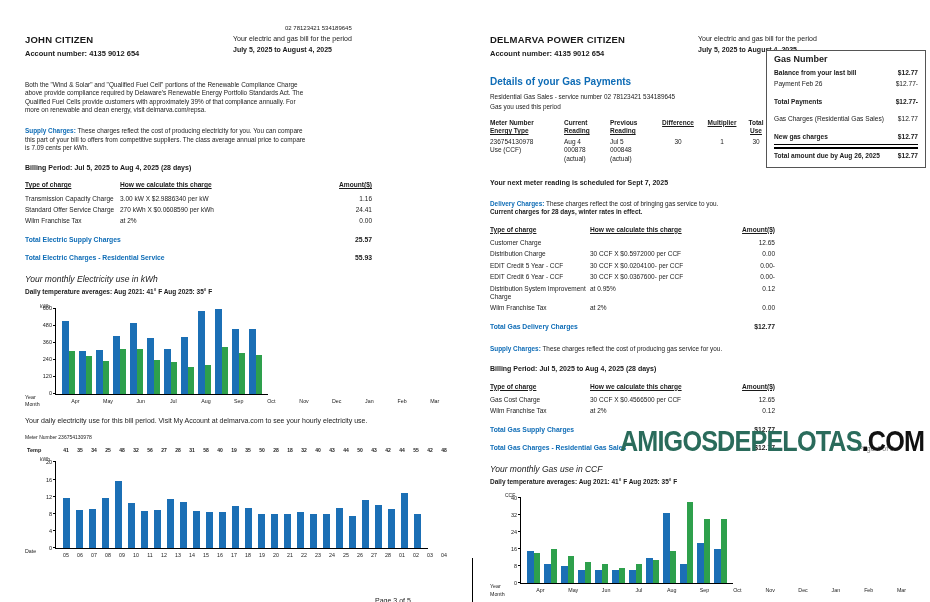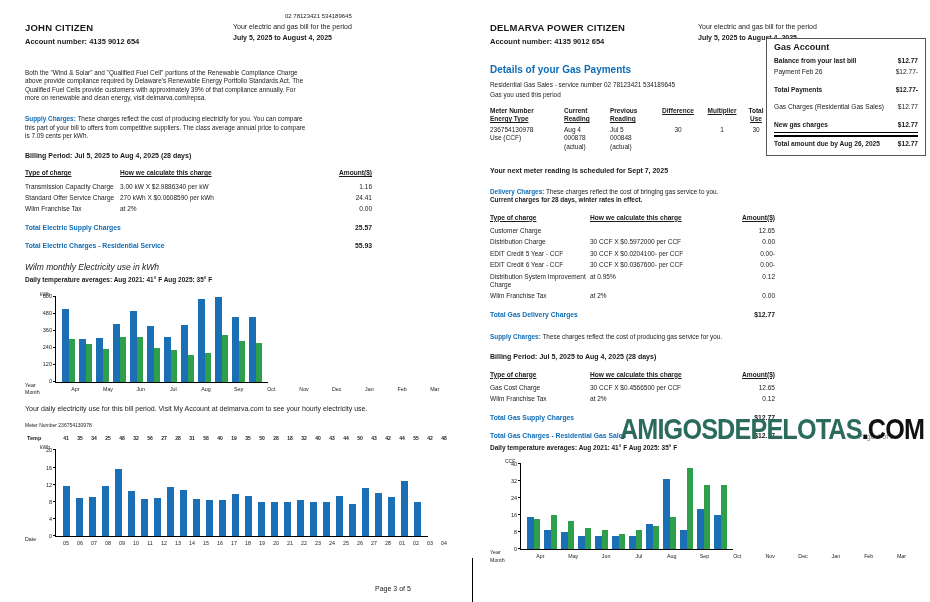--- a/index.html
+++ b/index.html
@@ -1,18 +1,18 @@
 <!DOCTYPE html>
 <html><head>
 <meta charset="utf-8">
 <style>
   html,body{margin:0;padding:0;background:#fff;}
   .sheet{position:relative;width:930px;height:602px;background:#fff;overflow:hidden;
          font-family:"Liberation Sans",sans-serif;color:#1a1a1a;font-size:6.5px;line-height:1.3;}
-  .page{position:absolute;top:4px;height:452px;}
+  .page{position:absolute;top:16px;height:452px;}
   .page-left{left:0;width:472px;}
   .page-right{left:472px;width:458px;}
   .inner{position:relative;padding:18px 0 0 25px;width:430px;}
   .inner-r{position:relative;padding:18px 0 0 18px;width:432px;}
   .docnum{position:absolute;top:9px;left:285px;font-size:6px;}
   .hdr{display:flex;}
   .hdr-left{width:208px;}
   .cust{font-size:9.5px;font-weight:bold;letter-spacing:.2px;}
   .acct{font-size:7.5px;font-weight:bold;margin-top:3px;}
   .period{font-size:7px;}
@@ -119,21 +119,21 @@
 
       <div class="trow trow-l">
         <span class="blue" style="color: rgb(14, 108, 182);">Total Electric Supply Charges</span>
         <span>25.57</span>
       </div>
       <div class="trow trow-l">
         <span class="blue" style="color: rgb(14, 108, 182);">Total Electric Charges - Residential Service</span>
         <span>55.93</span>
       </div>
 
-      <div class="ittl">Wilm monthly Electricity use in kWh</div>
+      <div class="ittl">Your monthly Electricity use in kWh</div>
       <div class="tnote">Daily temperature averages: Aug 2021: 41° F  Aug 2025: 35° F</div>
 
       <div class="chart monthly">
           <div class="unit">kWh</div>
           <div class="plot">
             <div class="ylab" style="bottom: 0%;">0</div>
             <div class="ytk" style="bottom: 0%;"></div>
             <div class="ylab" style="bottom: 20%;">120</div>
             <div class="ytk" style="bottom: 20%;"></div>
             <div class="ylab" style="bottom: 40%;">240</div>
@@ -450,21 +450,21 @@
           </div>
           <div class="mcell ctr">
             <div>1</div>
           </div>
           <div class="mcell ctr">
             <div>30</div>
           </div>
         </div>
 
       <div class="summary">
-        <div class="sttl">Gas Account</div>
+        <div class="sttl">Gas Number</div>
         <div>
             <div class="srow b">
               <div class="sl">Balance from your last bill</div>
               <div class="sv">$12.77</div>
             </div>
             <div class="srow">
               <div class="sl">Payment Feb 26</div>
               <div class="sv">$12.77-</div>
             </div>
             <div class="srow b gap">
@@ -537,20 +537,21 @@
 
       <div class="trow trow-r">
         <span class="blue" style="color: rgb(14, 108, 182);">Total Gas Supply Charges</span>
         <span>$12.77</span>
       </div>
       <div class="trow trow-r">
         <span class="blue" style="color: rgb(14, 108, 182);">Total Gas Charges - Residential Gas Sales</span>
         <span>$12.77</span>
       </div>
 
+      <div class="ittl">Your monthly Gas use in CCF</div>
       <div class="tnote">Daily temperature averages: Aug 2021: 41° F  Aug 2025: 35° F</div>
 
       <div class="chart monthly">
           <div class="unit">CCF</div>
           <div class="plot">
             <div class="ylab" style="bottom: 0%;">0</div>
             <div class="ytk" style="bottom: 0%;"></div>
             <div class="ylab" style="bottom: 20%;">8</div>
             <div class="ytk" style="bottom: 20%;"></div>
             <div class="ylab" style="bottom: 40%;">16</div>

